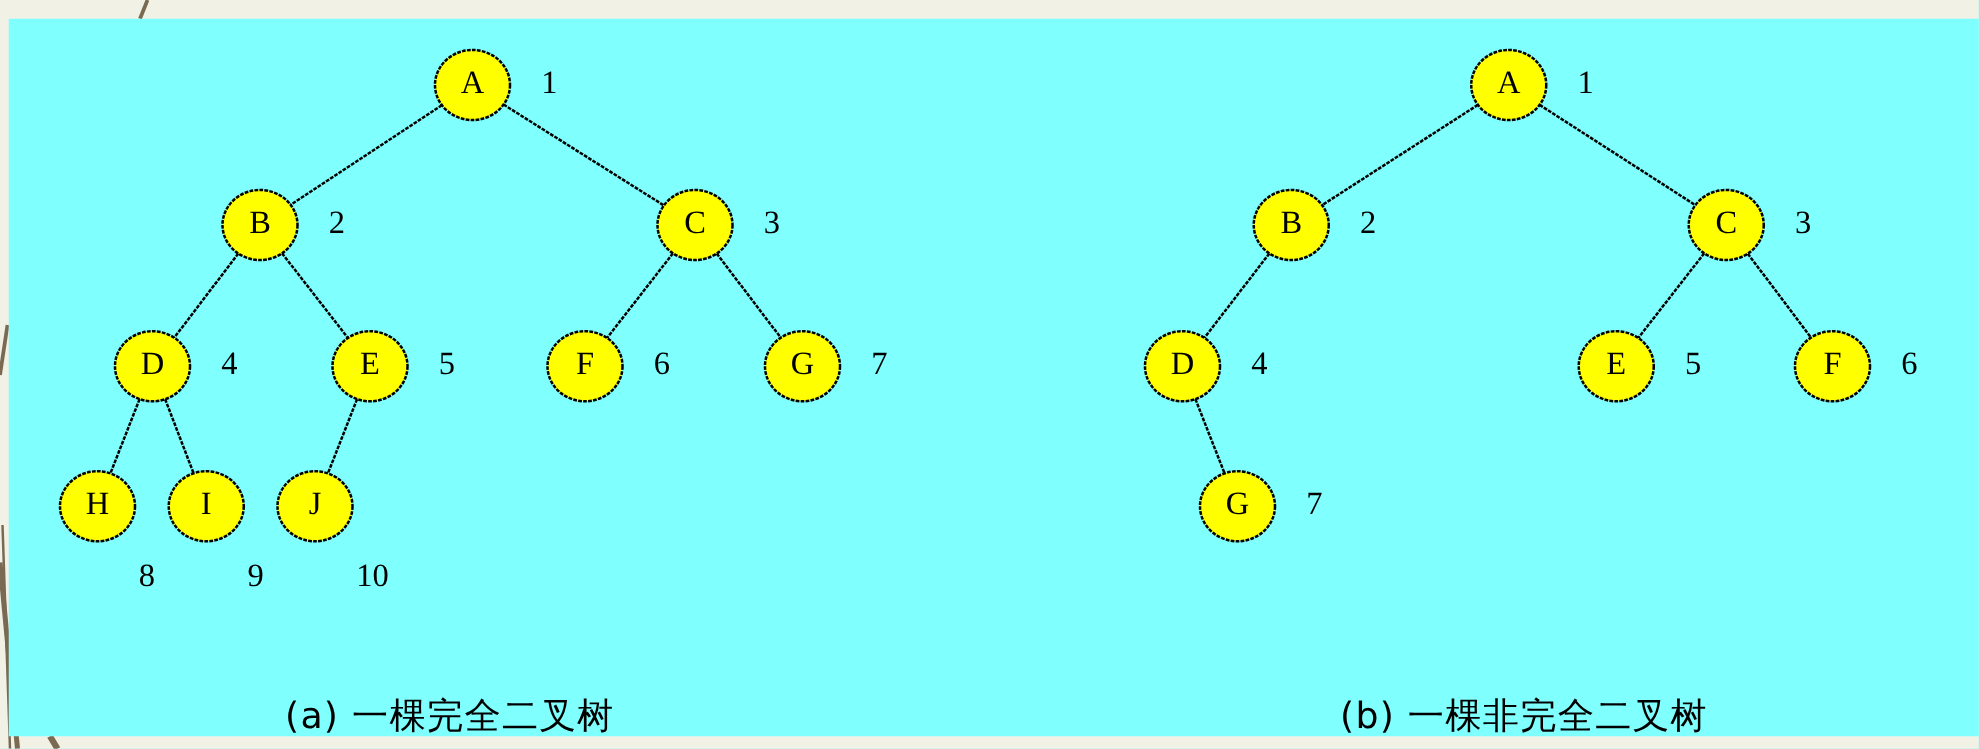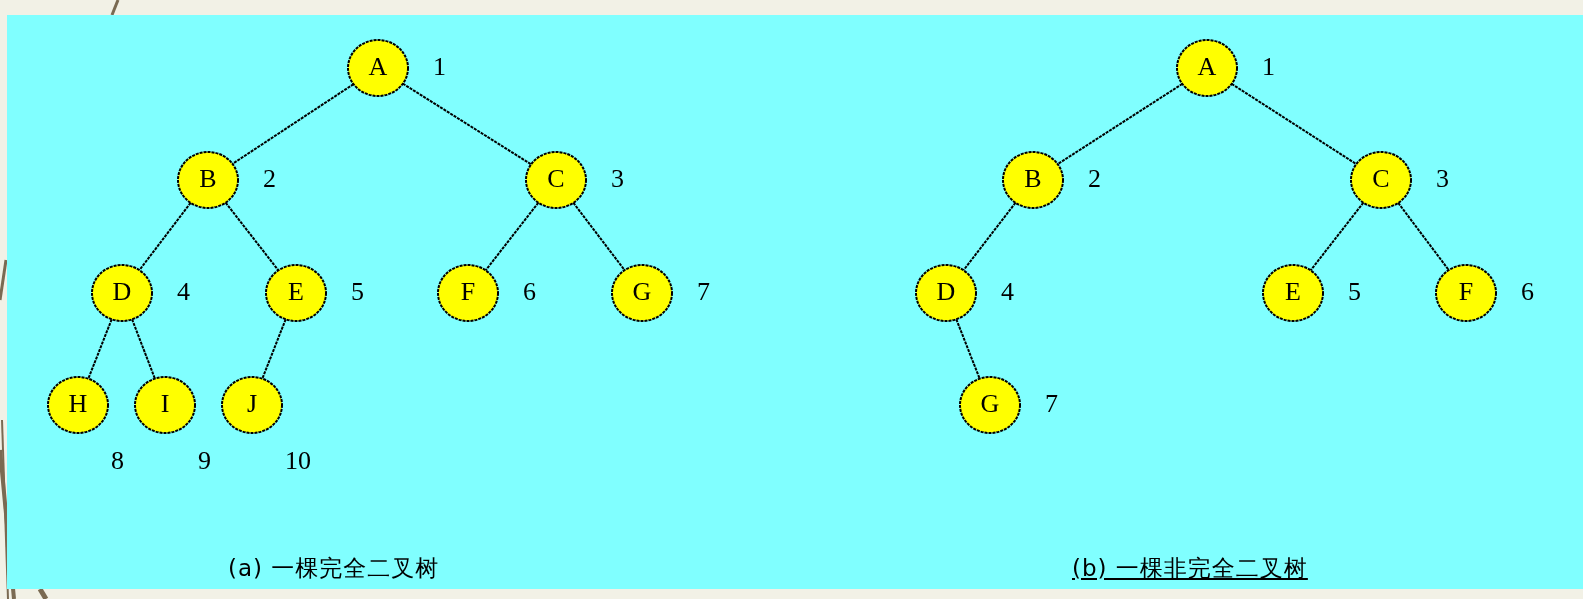--- a/index.html
+++ b/index.html
@@ -16,21 +16,21 @@
     .tree-svg { position: absolute; left: 0; top: 0; width: 1583px; height: 599px; }
     .node-label {
       font-family: "Liberation Serif", "DejaVu Serif", serif;
       font-size: 26px; fill: #000; text-anchor: middle; dominant-baseline: central;
     }
     .num-label {
       font-family: "Liberation Serif", "DejaVu Serif", serif;
       font-size: 26px; fill: #000; dominant-baseline: central;
     }
     .caption {
-      position: absolute; top: 553px; font-size: 23px; color: #000;
+      position: absolute; top: 553px; font-size: 29px; color: #000;
       font-family: "DejaVu Sans", "Liberation Sans", sans-serif; white-space: nowrap;
       letter-spacing: 1px;
     }
   </style>
 </head>
 <body>
 
 <svg class="deco" viewBox="0 0 1583 599">
   <line x1="118" y1="0" x2="112" y2="15" stroke="#7a6a52" stroke-width="3"></line>
   <line x1="6" y1="260" x2="0" y2="300" stroke="#7a6a52" stroke-width="3"></line>
@@ -142,13 +142,13 @@
       </g>
       <g>
         <ellipse cx="990" cy="405" rx="30" ry="28" fill="#ffff00" stroke="#000000" stroke-width="2" stroke-dasharray="3 1"></ellipse>
         <text x="990" y="403" class="node-label">G</text>
         <text class="num-label" x="1045" y="403">7</text>
       </g>
     </g>
   </svg>
 
 <div class="caption" style="left:228px;">(a) 一棵完全二叉树</div>
-<div class="caption" style="left:1072px;text-decoration:underline;">(b) 一棵非完全二叉树</div>
+<div class="caption" style="left:1072px;">(b) 一棵非完全二叉树</div>
 
 </body></html>

